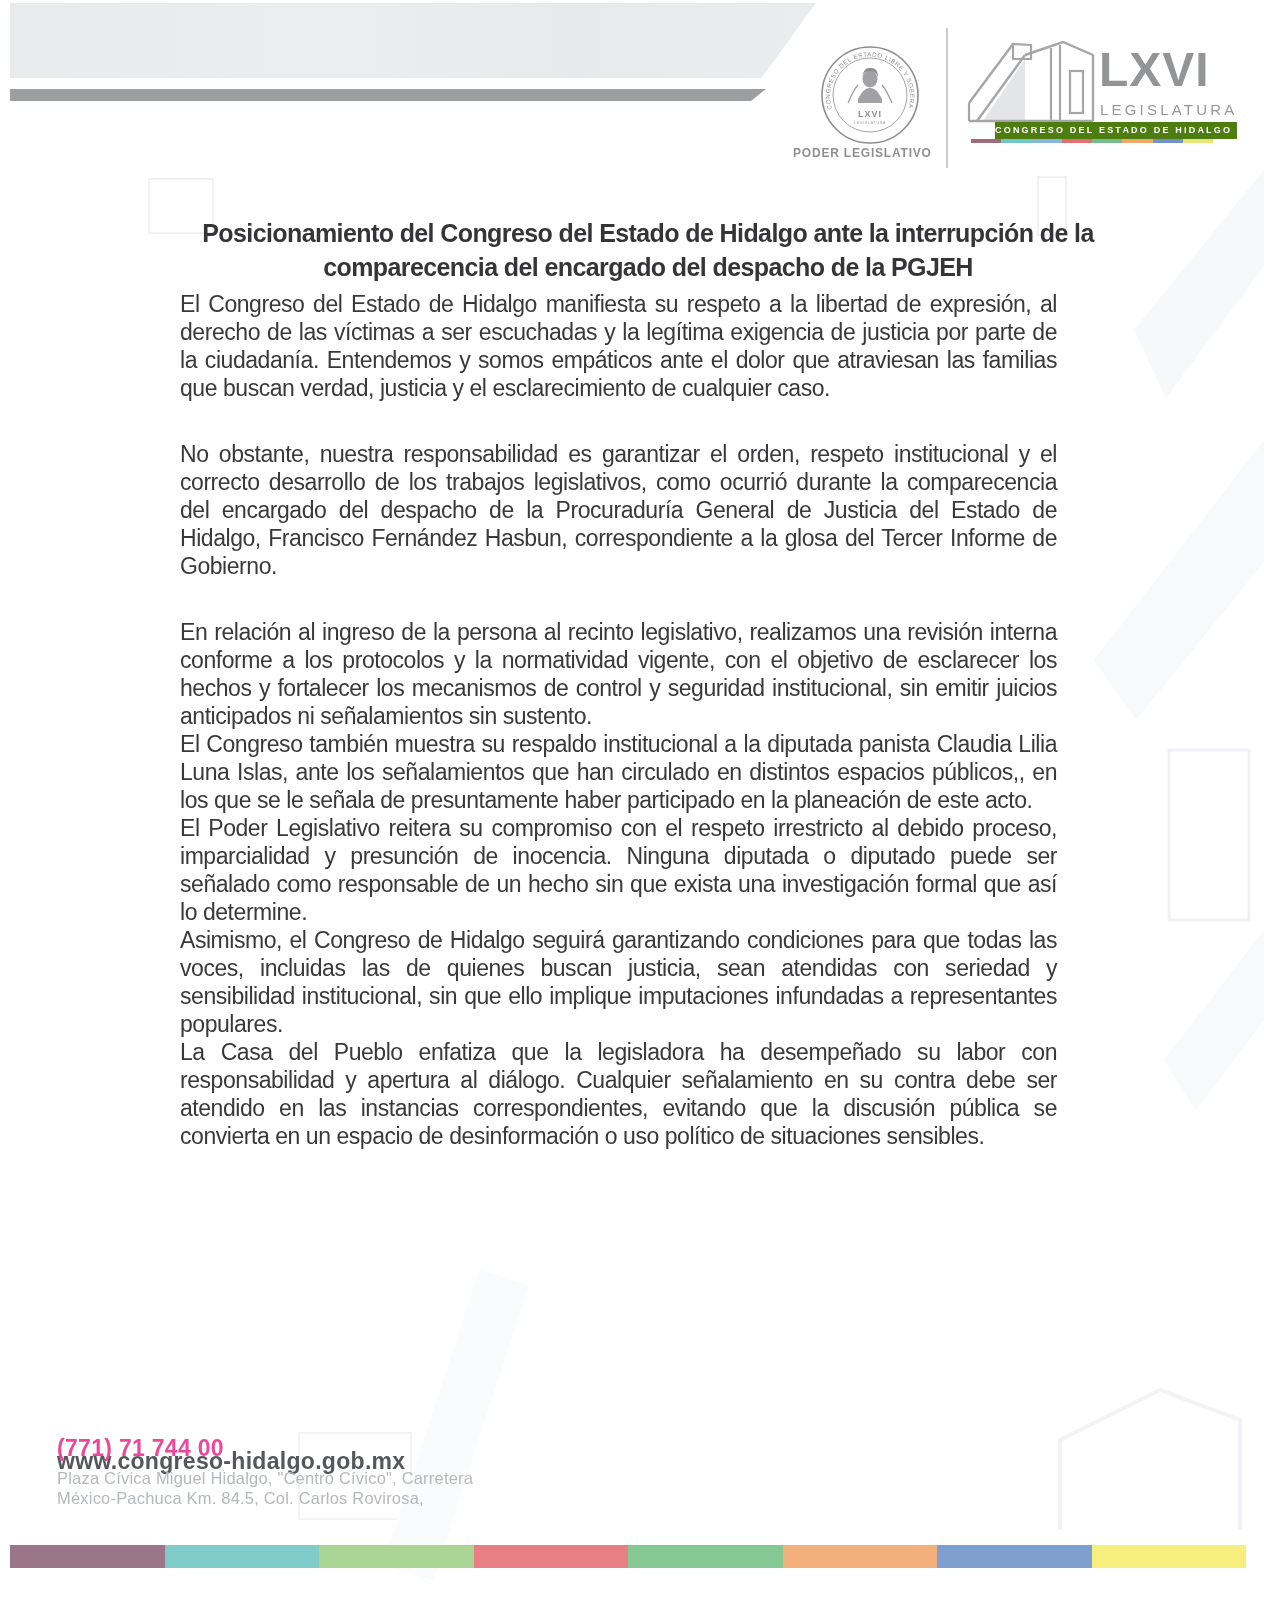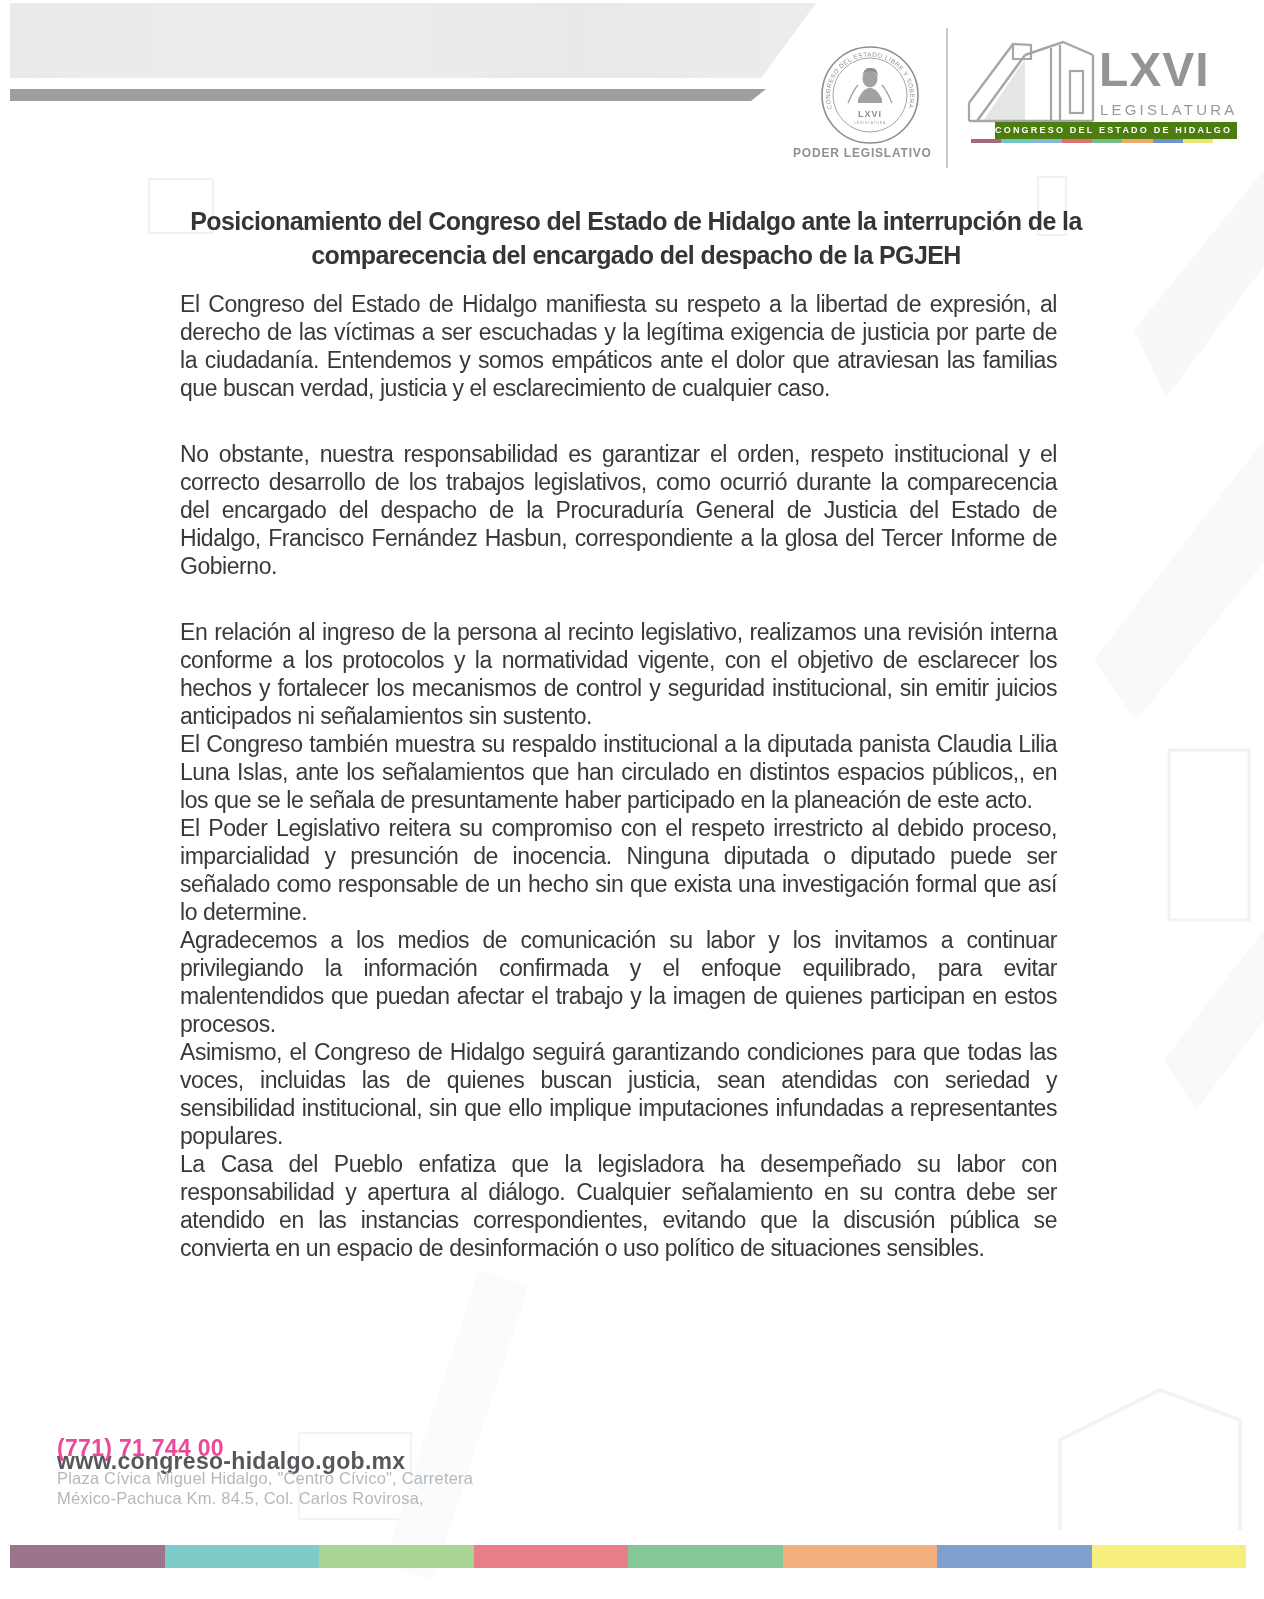--- a/index.html
+++ b/index.html
@@ -37,21 +37,21 @@
     font-size:15px;color:#97989a;letter-spacing:3.2px;
   }
   .banner{
     position:absolute;left:971px;top:122px;width:242px;height:17px;z-index:1;
     background:#4d7c0f;color:#ffffff;font-size:9px;font-weight:bold;
     letter-spacing:2.2px;text-align:left;line-height:17px;margin-left:24px;
   }
   .banner-stripes{position:absolute;left:971px;top:139px;width:242px;height:4px;display:flex;z-index:1;}
   
   .doc-title{
-    position:absolute;left:170px;top:200px;width:924px;z-index:1;margin:4px;
+    position:absolute;left:170px;top:200px;width:924px;z-index:1;margin:16px;
     text-align:center;font-size:25px;line-height:34px;font-weight:bold;
     color:#353537;letter-spacing:-0.6px;
   }
   .doc-body{
     position:absolute;left:180px;top:290px;width:877px;z-index:1;
     font-size:23px;line-height:28px;text-align:justify;
     color:#39393b;letter-spacing:-0.45px;
   }
   .doc-body p{margin:0;}
   .doc-body p.gap{margin-bottom:38px;}
@@ -145,21 +145,20 @@
 </div>
 
 <main>
   <h1 class="doc-title">Posicionamiento del Congreso del Estado de Hidalgo ante la interrupción de la comparecencia del encargado del despacho de la PGJEH</h1>
   <section class="doc-body">
     <p class="gap">El Congreso del Estado de Hidalgo manifiesta su respeto a la libertad de expresión, al derecho de las víctimas a ser escuchadas y la legítima exigencia de justicia por parte de la ciudadanía. Entendemos y somos empáticos ante el dolor que atraviesan las familias que buscan verdad, justicia y el esclarecimiento de cualquier caso.</p>
     <p class="gap">No obstante, nuestra responsabilidad es garantizar el orden, respeto institucional y el correcto desarrollo de los trabajos legislativos, como ocurrió durante la comparecencia del encargado del despacho de la Procuraduría General de Justicia del Estado de Hidalgo, Francisco Fernández Hasbun, correspondiente a la glosa del Tercer Informe de Gobierno.</p>
     <p>En relación al ingreso de la persona al recinto legislativo, realizamos una revisión interna conforme a los protocolos y la normatividad vigente, con el objetivo de esclarecer los hechos y fortalecer los mecanismos de control y seguridad institucional, sin emitir juicios anticipados ni señalamientos sin sustento.</p>
     <p>El Congreso también muestra su respaldo institucional a la diputada panista Claudia Lilia Luna Islas, ante los señalamientos que han circulado en distintos espacios públicos,, en los que se le señala de presuntamente haber participado en la planeación de este acto.</p>
     <p>El Poder Legislativo reitera su compromiso con el respeto irrestricto al debido proceso, imparcialidad y presunción de inocencia. Ninguna diputada o diputado puede ser señalado como responsable de un hecho sin que exista una investigación formal que así lo determine.</p>
-    <p>Agradecemos a los medios de comunicación su labor y los invitamos a continuar privilegiando la información confirmada y el enfoque equilibrado, para evitar malentendidos que puedan afectar el trabajo y la imagen de quienes participan en estos procesos.</p>
     <p>Asimismo, el Congreso de Hidalgo seguirá garantizando condiciones para que todas las voces, incluidas las de quienes buscan justicia, sean atendidas con seriedad y sensibilidad institucional, sin que ello implique imputaciones infundadas a representantes populares.</p>
     <p>La Casa del Pueblo enfatiza que la legisladora ha desempeñado su labor con responsabilidad y apertura al diálogo. Cualquier señalamiento en su contra debe ser atendido en las instancias correspondientes, evitando que la discusión pública se convierta en un espacio de desinformación o uso político de situaciones sensibles.</p>
   </section>
 </main>
 
 <footer>
   <div class="footer-website">www.congreso-hidalgo.gob.mx</div>
   <div class="footer-phone">(771) 71 744 00</div>
   <div class="footer-address">
     <div>Plaza Cívica Miguel Hidalgo, "Centro Cívico", Carretera</div>

